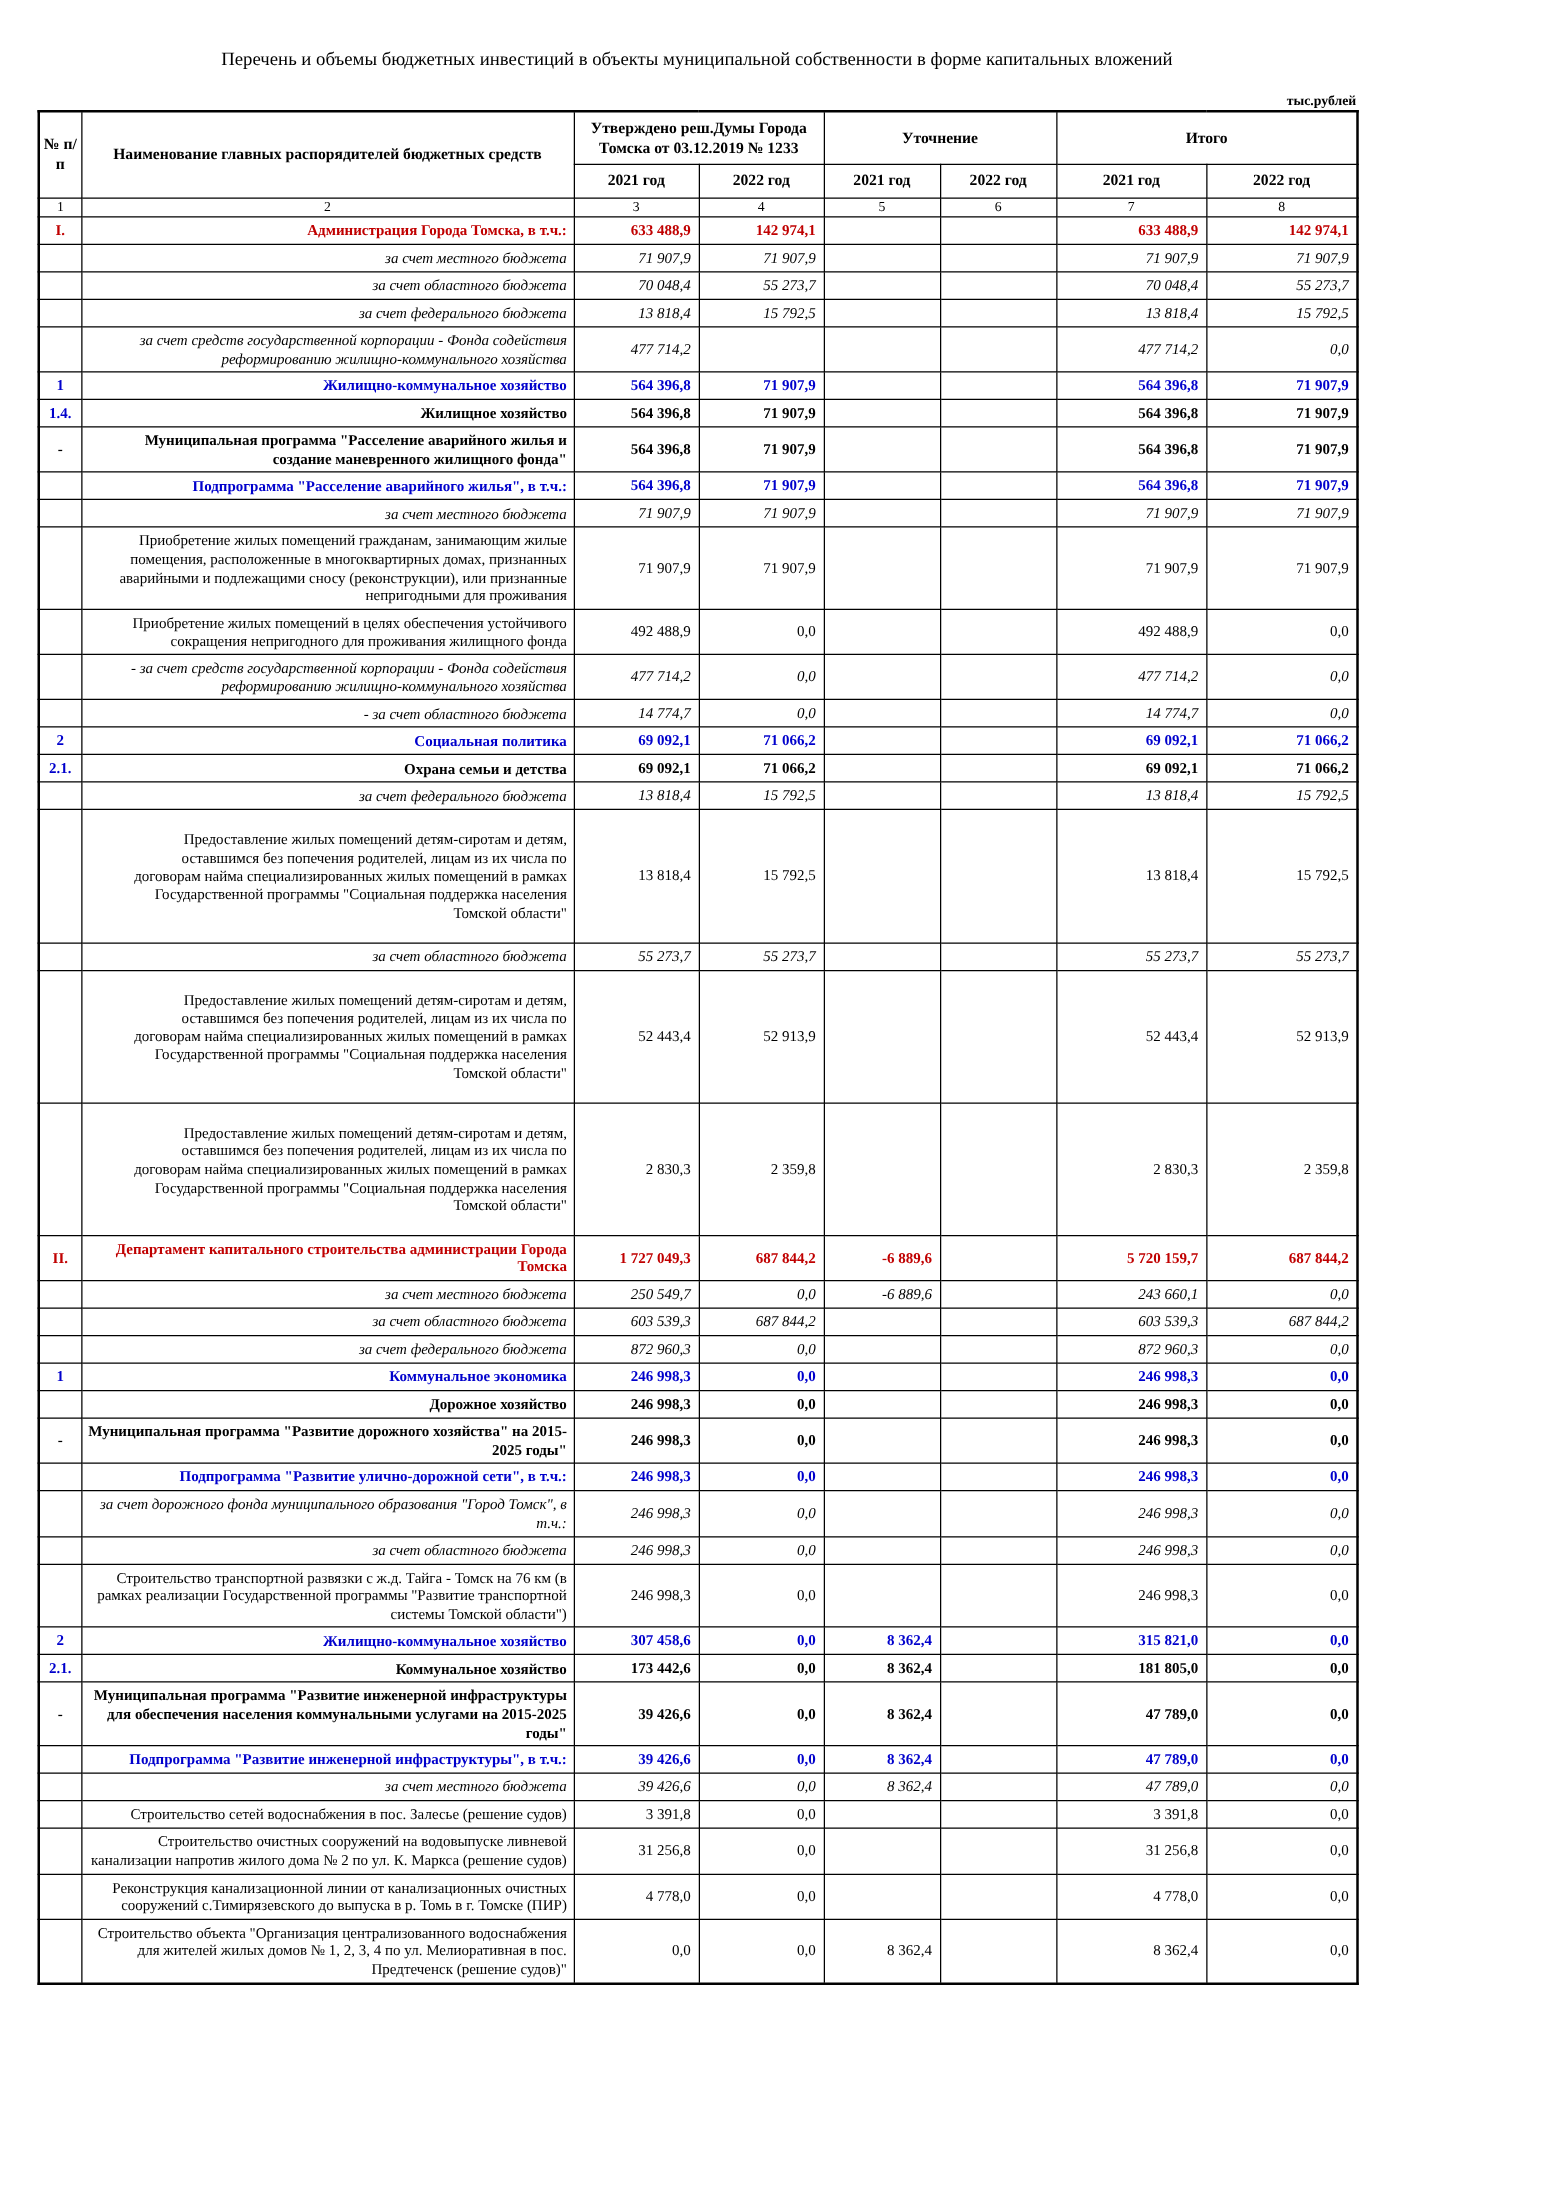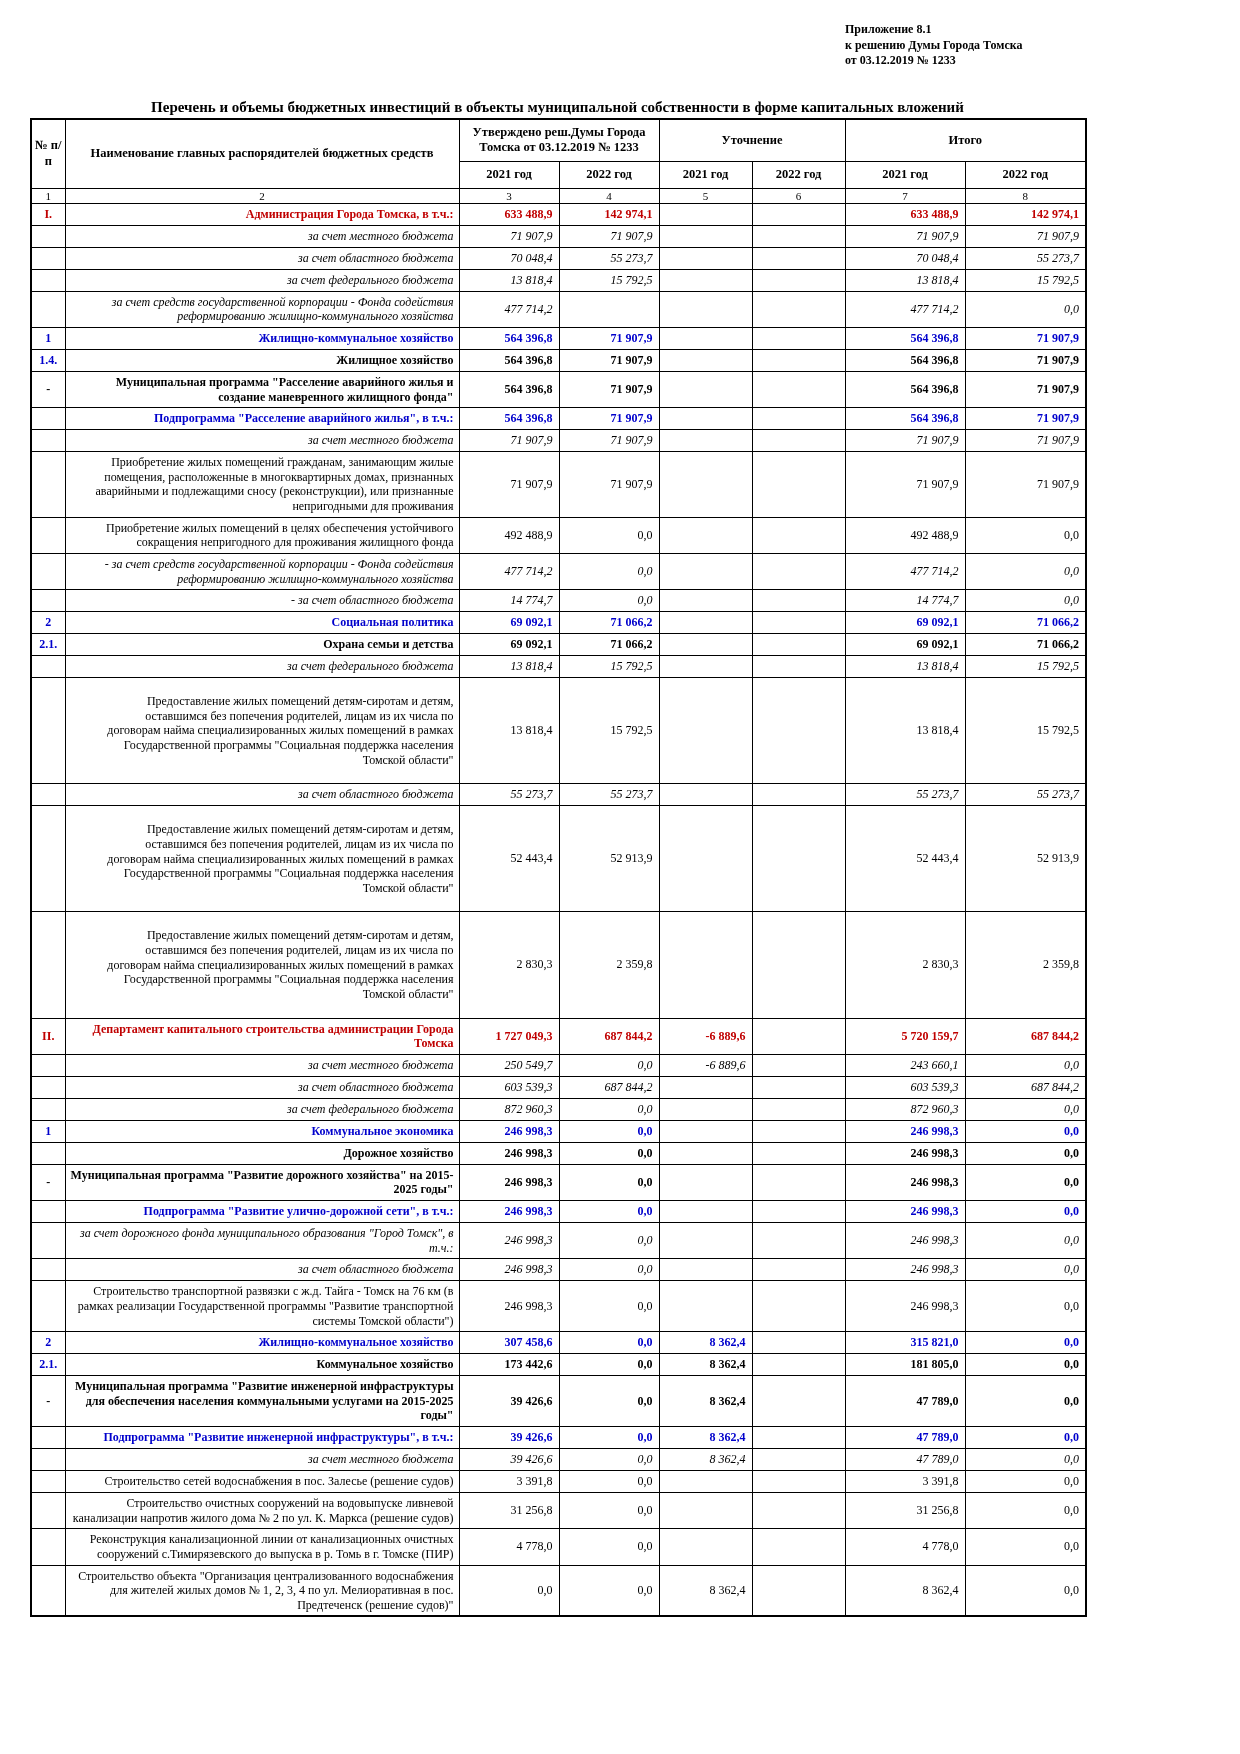--- a/index.html
+++ b/index.html
@@ -11,22 +11,22 @@
   }
   .page { padding:22px 0 40px 30px; }
 
   .appendix { width:1055px; }
   .appendix-inner {
     margin-left:815px; width:240px;
     font-size:12px; font-weight:bold; line-height:1.3;
   }
 
   .doc-title {
-    width:1055px; margin-top:28px;
-    text-align:center; font-weight:bold; font-size:15px; line-height:1.4;
+    width:1055px; margin-top:16px;
+    text-align:center; font-weight:normal; font-size:15px; line-height:1.4;
   }
 
   .units {
     width:1055px; margin-top:16px; margin-bottom:1px;
     text-align:right; font-size:11px; font-weight:bold;
   }
 
   table.budget {
     border-collapse:collapse; width:1055px; table-layout:fixed;
     font-size:12px;
@@ -58,32 +58,26 @@
   td.n-blue  { color:#0000cc; font-weight:bold; }
 
   tr.indent td { padding-top:16px; padding-bottom:16px; }
   tr.indent .cell-name { text-indent:16px;padding-left:36px; }
 </style>
 </head>
 <body>
 
 <div class="page">
 
-  <div class="appendix">
-    <div class="appendix-inner">
-      <div>Приложение 8.1</div>
-      <div>к решению Думы Города Томска</div>
-      <div>от 03.12.2019  № 1233</div>
-    </div>
-  </div>
 
   <div class="doc-title">
     <div>Перечень и объемы бюджетных инвестиций в объекты муниципальной собственности в форме капитальных вложений</div>
   </div>
 
+  <div class="units">тыс.рублей</div>
 
   <table class="budget">
     <colgroup>
       <col style="width:34px">
       <col style="width:394px">
       <col style="width:100px">
       <col style="width:100px">
       <col style="width:93px">
       <col style="width:93px">
       <col style="width:120px">

